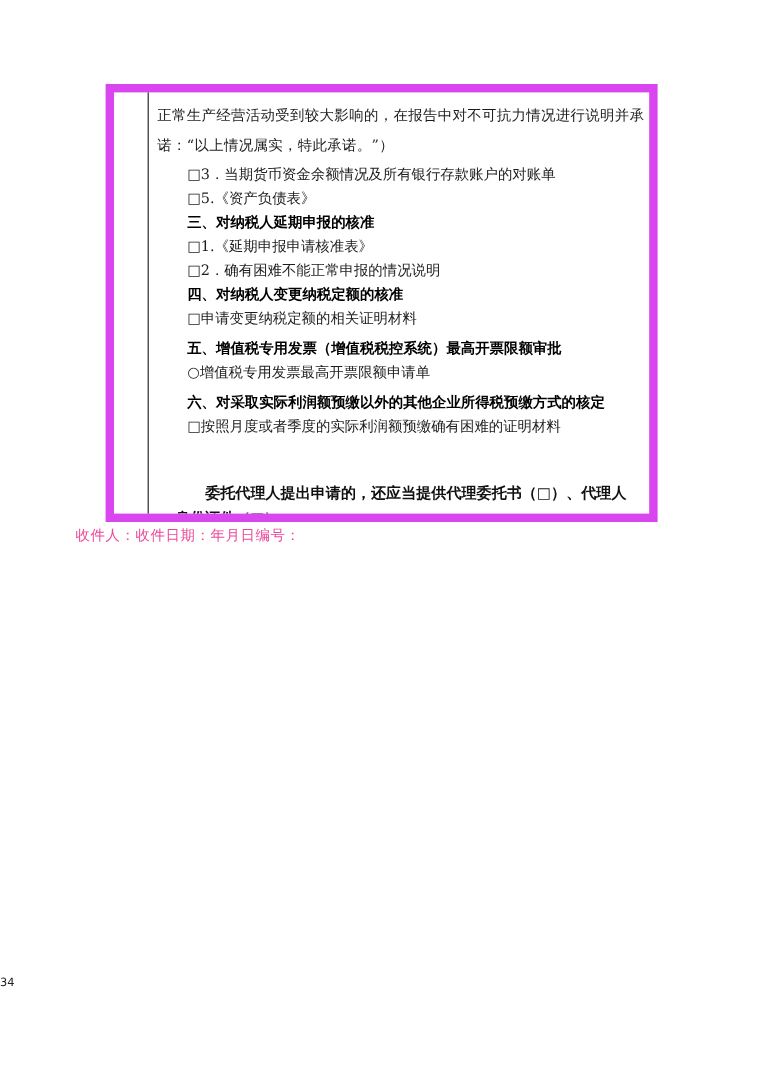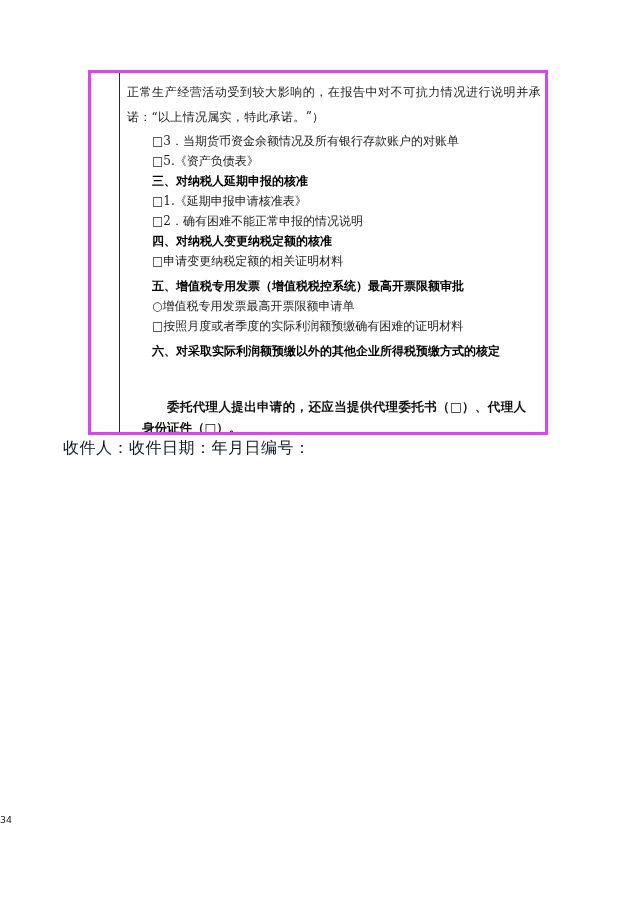--- a/index.html
+++ b/index.html
@@ -15,21 +15,21 @@
     overflow: hidden;
     font-family: "DejaVu Serif", serif;
     color: #1c1c1c;
   }
   .checklist-table {
     position: absolute;
     left: 88px;
     top: 70px;
     width: 460px;
     height: 365px;
-    border: 3px solid #d946ef;
+    border: 7px solid #d946ef;
     display: flex;
     box-sizing: border-box;
     background: #ffffff;
   }
   .left-col {
     width: 28px;
     border-right: 1px solid #2b2b2b;
     flex: 0 0 28px;
   }
   .content-col {
@@ -70,23 +70,23 @@
     line-height: 21px;
     text-indent: 2em;
     text-align: justify;
     margin: 15px;
     color: #111;
   }
   .receipt-line {
     position: absolute;
     left: 63px;
     top: 438px;
-    font-size: 16px;
+    font-size: 12px;
     letter-spacing: 0.5px;
-    color: #0f172a;
+    color: #ec4899;
   }
   .page-number {
     position: absolute;
     left: 0;
     top: 814px;
     width: 100%;
     text-align: left;
     font-family: "DejaVu Sans", sans-serif;
     font-size: 9.5px;
     color: #222;
@@ -109,22 +109,22 @@
       <div class="line heading">三、对纳税人延期申报的核准</div>
       <div class="line">□1.《延期申报申请核准表》</div>
       <div class="line">□2．确有困难不能正常申报的情况说明</div>
 
       <div class="line heading">四、对纳税人变更纳税定额的核准</div>
       <div class="line">□申请变更纳税定额的相关证明材料</div>
 
       <div class="line heading mt">五、增值税专用发票（增值税税控系统）最高开票限额审批</div>
       <div class="line">○增值税专用发票最高开票限额申请单</div>
 
+      <div class="line heading mt">六、对采取实际利润额预缴以外的其他企业所得税预缴方式的核定</div>
       <div class="line">□按照月度或者季度的实际利润额预缴确有困难的证明材料</div>
-      <div class="line heading mt">六、对采取实际利润额预缴以外的其他企业所得税预缴方式的核定</div>
 
       <div class="spacer"></div>
 
       <p class="agent-para">委托代理人提出申请的，还应当提供代理委托书（□）、代理人身份证件（□）。</p>
 
     </div>
   </div>
 
   <div class="receipt-line">收件人：收件日期：年月日编号：</div>
 

